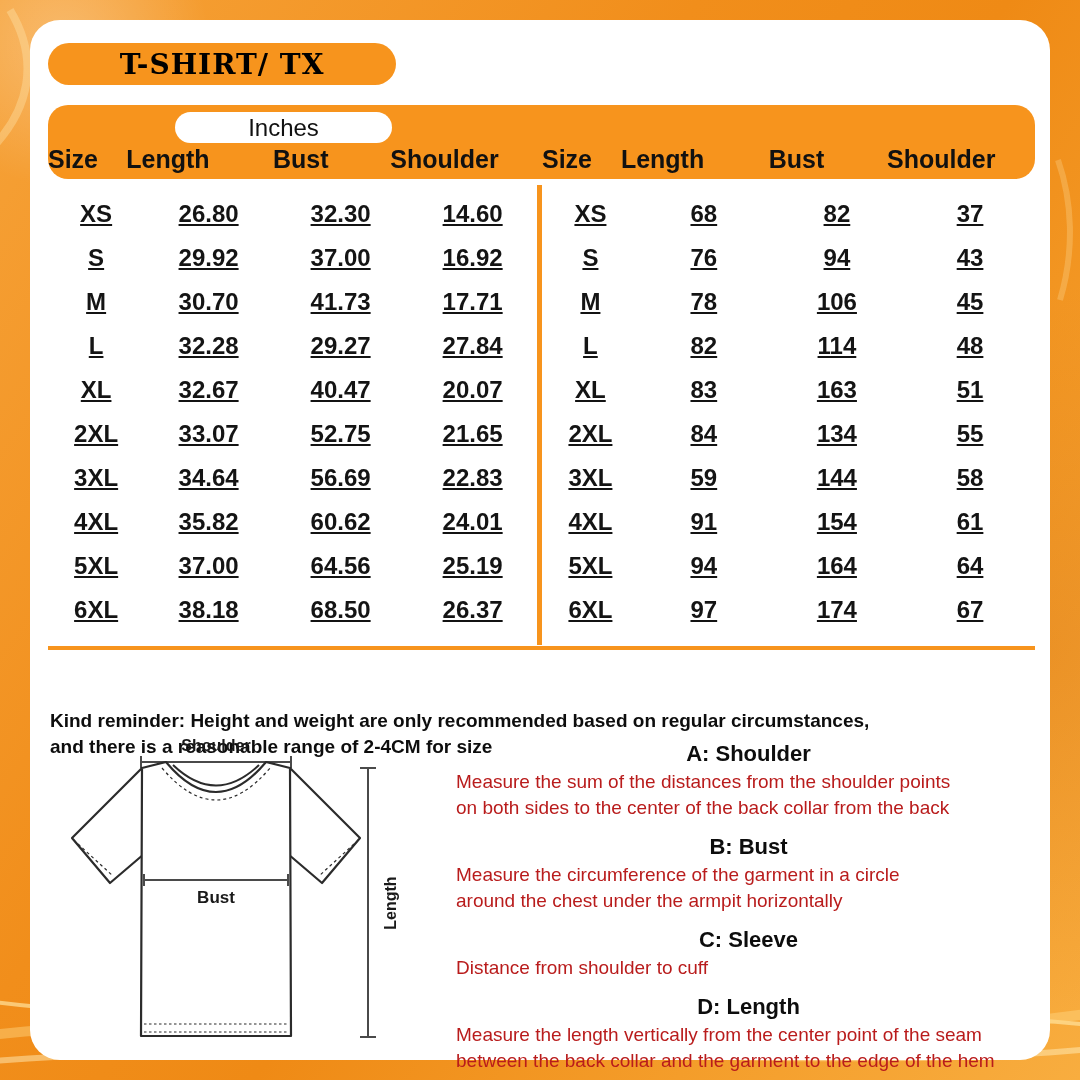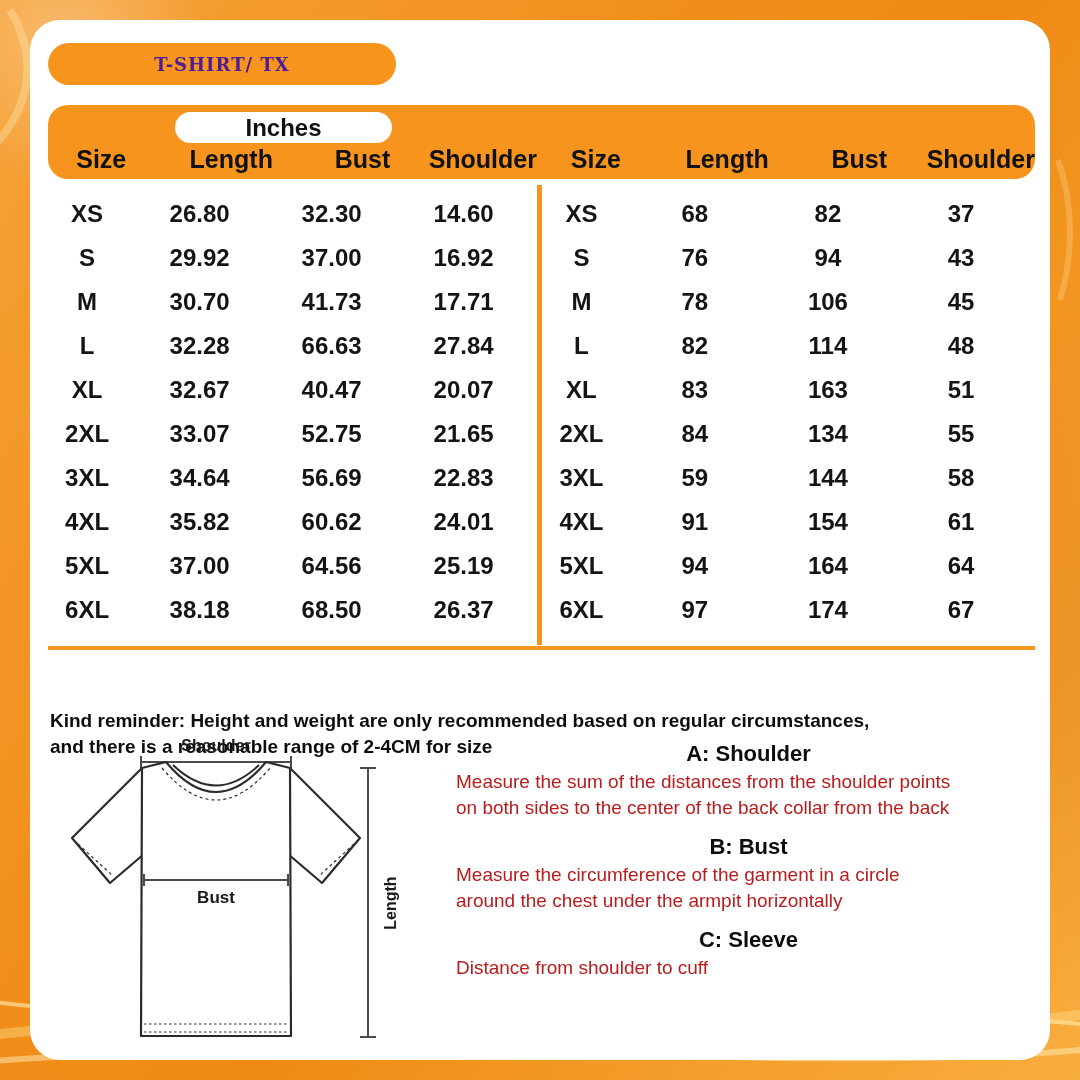--- a/index.html
+++ b/index.html
@@ -20,44 +20,44 @@
     position: absolute; left: 30px; top: 20px; width: 1020px; height: 1040px;
     background: #ffffff; border-radius: 30px; z-index: 1;
   }
 
   .title-pill {
     position: absolute; left: 18px; top: 23px; width: 348px; height: 42px;
     background: var(--accent, #F7941D); border-radius: 21px;
     display: flex; align-items: center; justify-content: center;
   }
   .title-pill span {
-    font-family: "DejaVu Serif", serif; font-weight: 700; font-size: 18px;
-    color: #4c1d95; letter-spacing: 1px;
+    font-family: "DejaVu Serif", serif; font-weight: 700; font-size: 28px;
+    color: #000000; letter-spacing: 1px;
   }
 
   .thead {
     position: absolute; left: 18px; top: 85px; width: 987px; height: 74px;
     background: var(--accent, #F7941D); border-radius: 20px;
   }
   .unit-pill {
     position: absolute; top: 7px; height: 31px; width: 217px;
     background: #ffffff; border-radius: 16px;
     display: flex; align-items: center; justify-content: center;
-    font-weight: 700; font-size: 24px; color: #111;
+    font-weight: 400; font-size: 24px; color: #111;
   }
   .unit-pill.inches { left: 127px; }
   .unit-pill.cm     { left: 617px; }
 
   .col-heads { position: absolute; top: 38px; left: 0; width: 987px; height: 32px; display: flex; }
   .col-grid { display: grid; grid-template-columns: 16% 30% 24% 30%; align-items: center; }
   .col-heads .half-l { width: 489px; }
   .col-heads .half-r { width: 493px; margin-left: 5px; }
-  .col-head { text-align: right; font-weight: 700; font-size: 25px; color: #111; }
-
-  .tbody { position: absolute; left: 18px; top: 172px; width: 987px; height: 440px; display: flex; }
+  .col-head { text-align: left; font-weight: 700; font-size: 25px; color: #111; }
+
+  .tbody { position: absolute; left: 27px; top: 172px; width: 987px; height: 440px; display: flex; text-decoration: underline; }
   .rows-half { display: flex; flex-direction: column; }
   .rows-half.left  { width: 489px; }
   .rows-half.right { width: 493px; margin-left: 5px; }
   .row { height: 44px; display: grid; grid-template-columns: 16% 30% 24% 30%; align-items: center; }
   .cell { text-align: center; font-weight: 700; font-size: 24px; color: #141414; }
 
   .v-divider {
     position: absolute; left: 507px; top: 165px; width: 5px; height: 460px;
     background: var(--accent, #F7941D);
   }
@@ -131,21 +131,21 @@
         </div>
         <div class="row">
           <div class="cell">M</div>
           <div class="cell">30.70</div>
           <div class="cell">41.73</div>
           <div class="cell">17.71</div>
         </div>
         <div class="row">
           <div class="cell">L</div>
           <div class="cell">32.28</div>
-          <div class="cell">66.63</div>
+          <div class="cell">29.27</div>
           <div class="cell">27.84</div>
         </div>
         <div class="row">
           <div class="cell">XL</div>
           <div class="cell">32.67</div>
           <div class="cell">40.47</div>
           <div class="cell">20.07</div>
         </div>
         <div class="row">
           <div class="cell">2XL</div>
@@ -291,15 +291,20 @@
       </div>
       <div class="guide-section">
         <div class="guide-heading">B: Bust</div>
         <div class="guide-body">Measure the circumference of the garment in a circle
 around the chest under the armpit horizontally</div>
       </div>
       <div class="guide-section">
         <div class="guide-heading">C: Sleeve</div>
         <div class="guide-body">Distance from shoulder to cuff</div>
       </div>
+      <div class="guide-section">
+        <div class="guide-heading">D: Length</div>
+        <div class="guide-body">Measure the length vertically from the center point of the seam
+between the back collar and the garment to the edge of the hem</div>
+      </div>
     </div>
 
 </div>
 
 </body></html>

